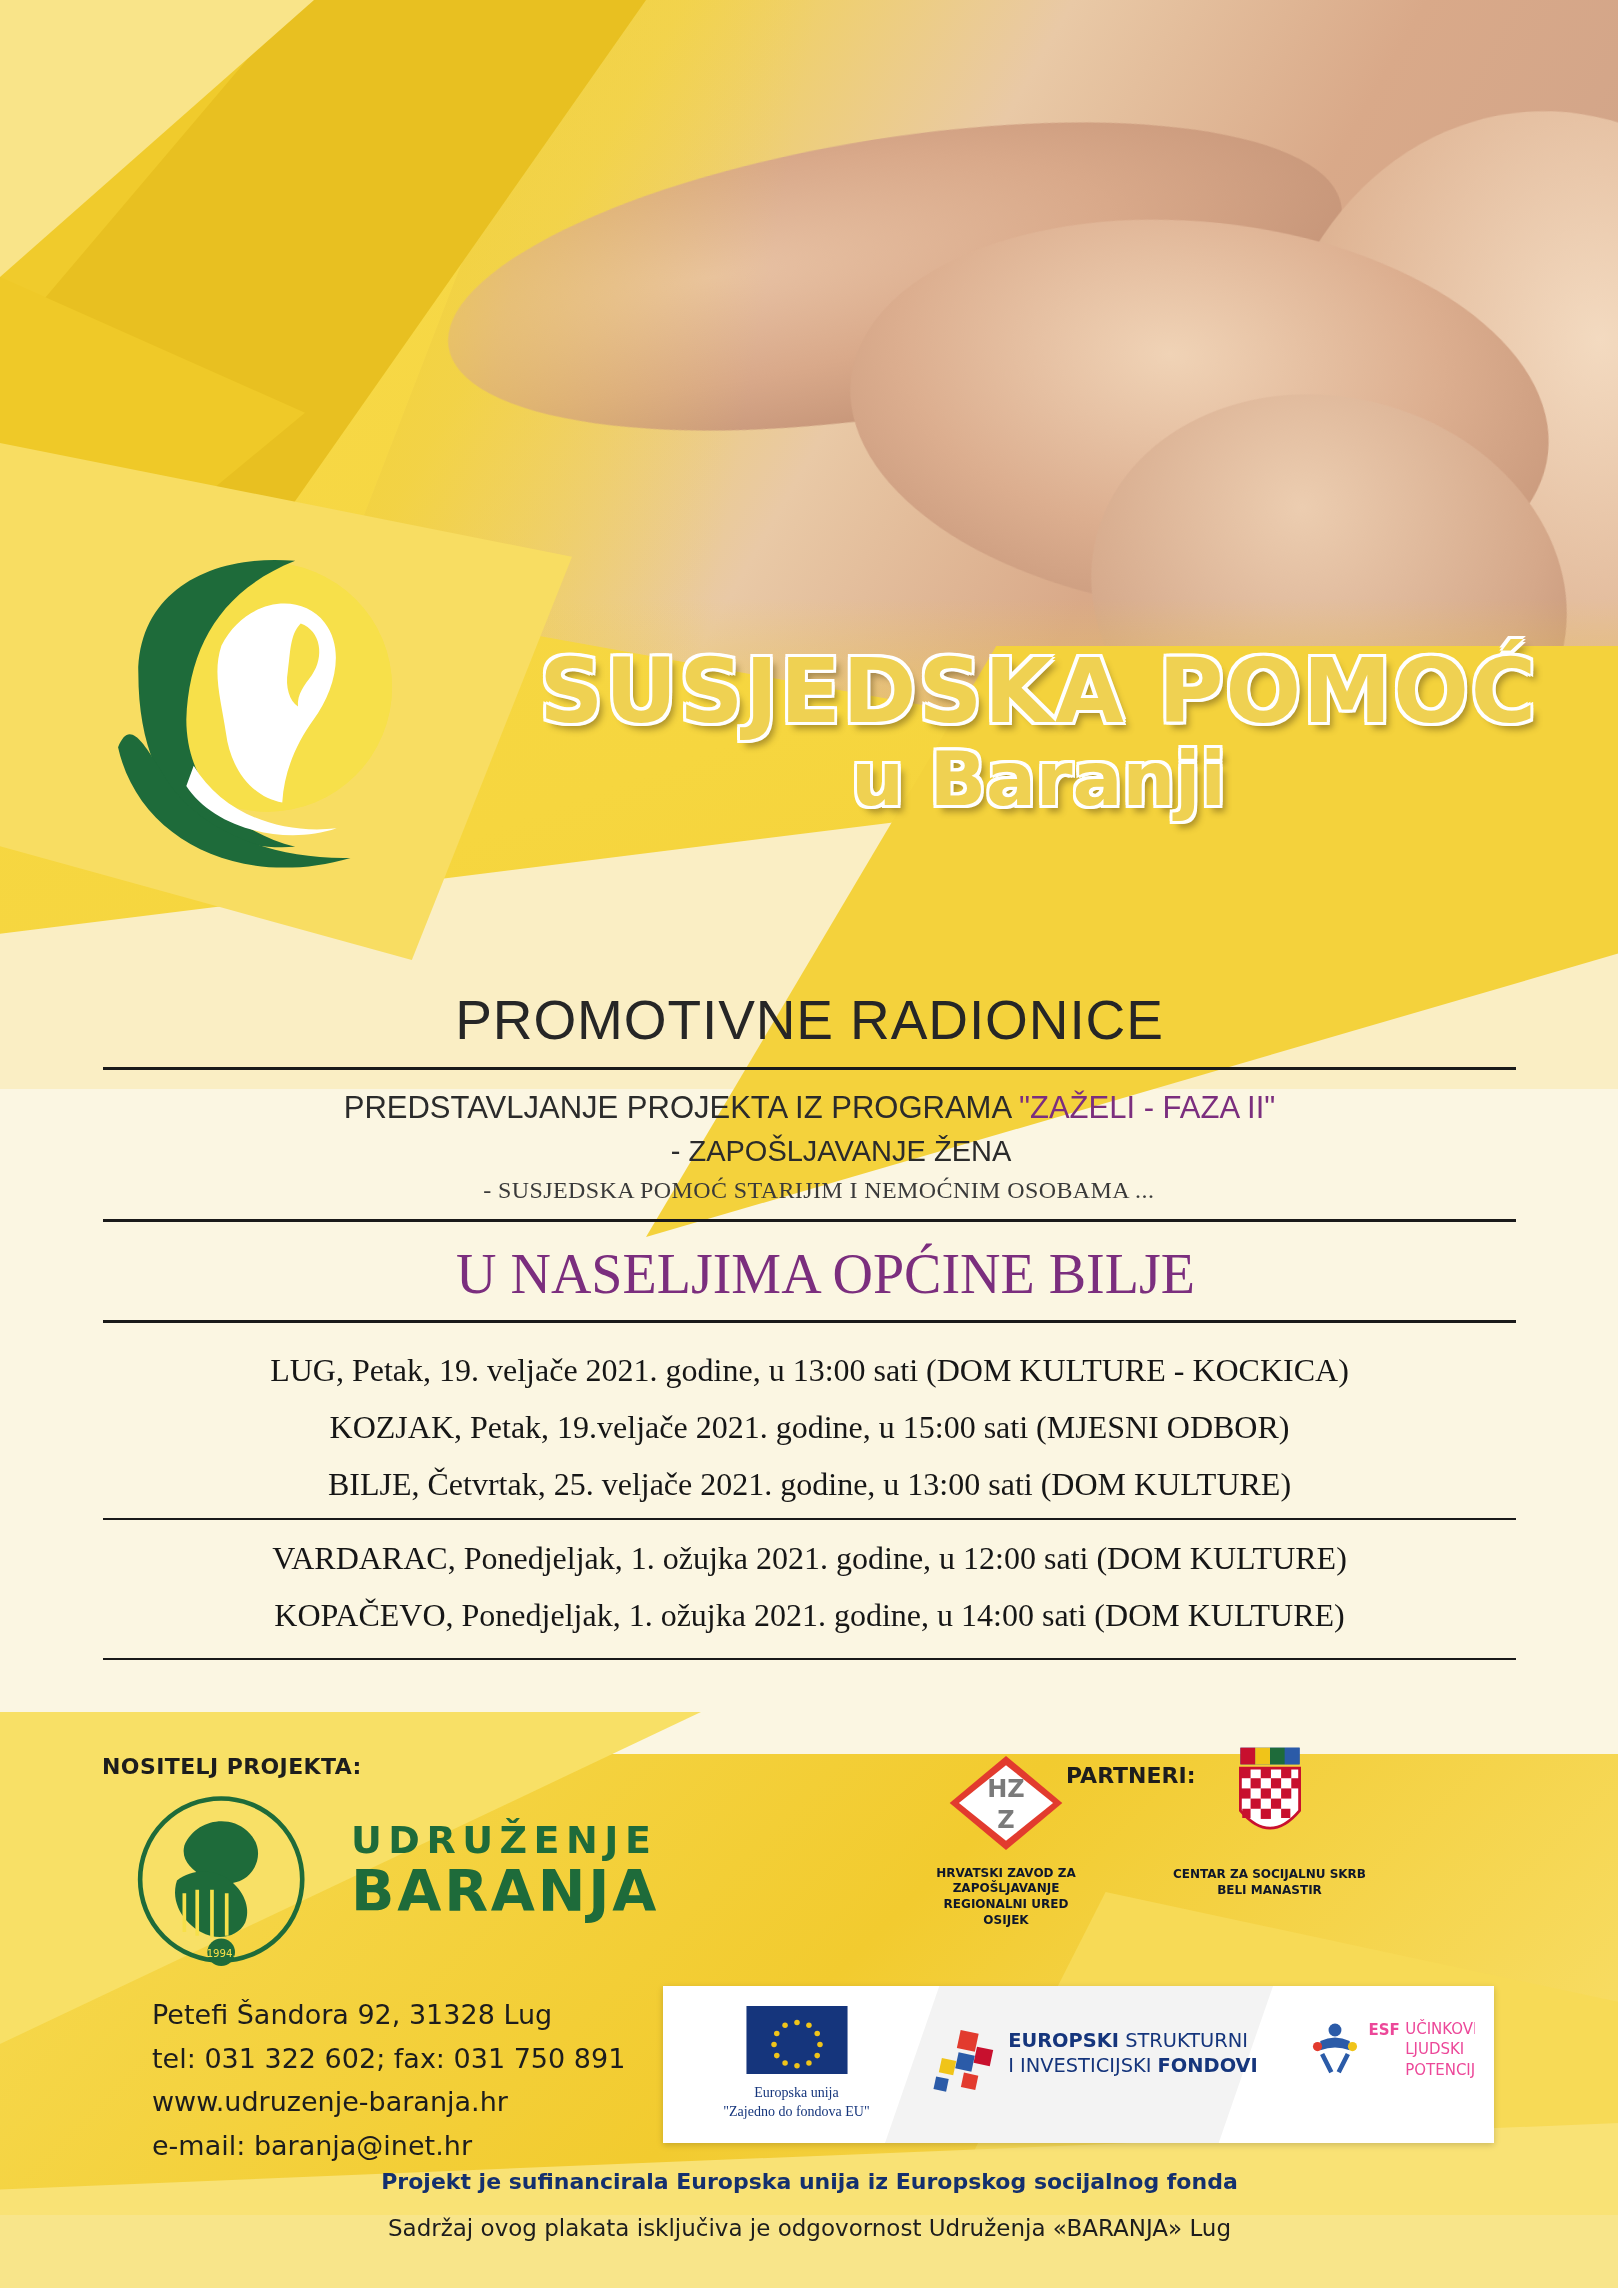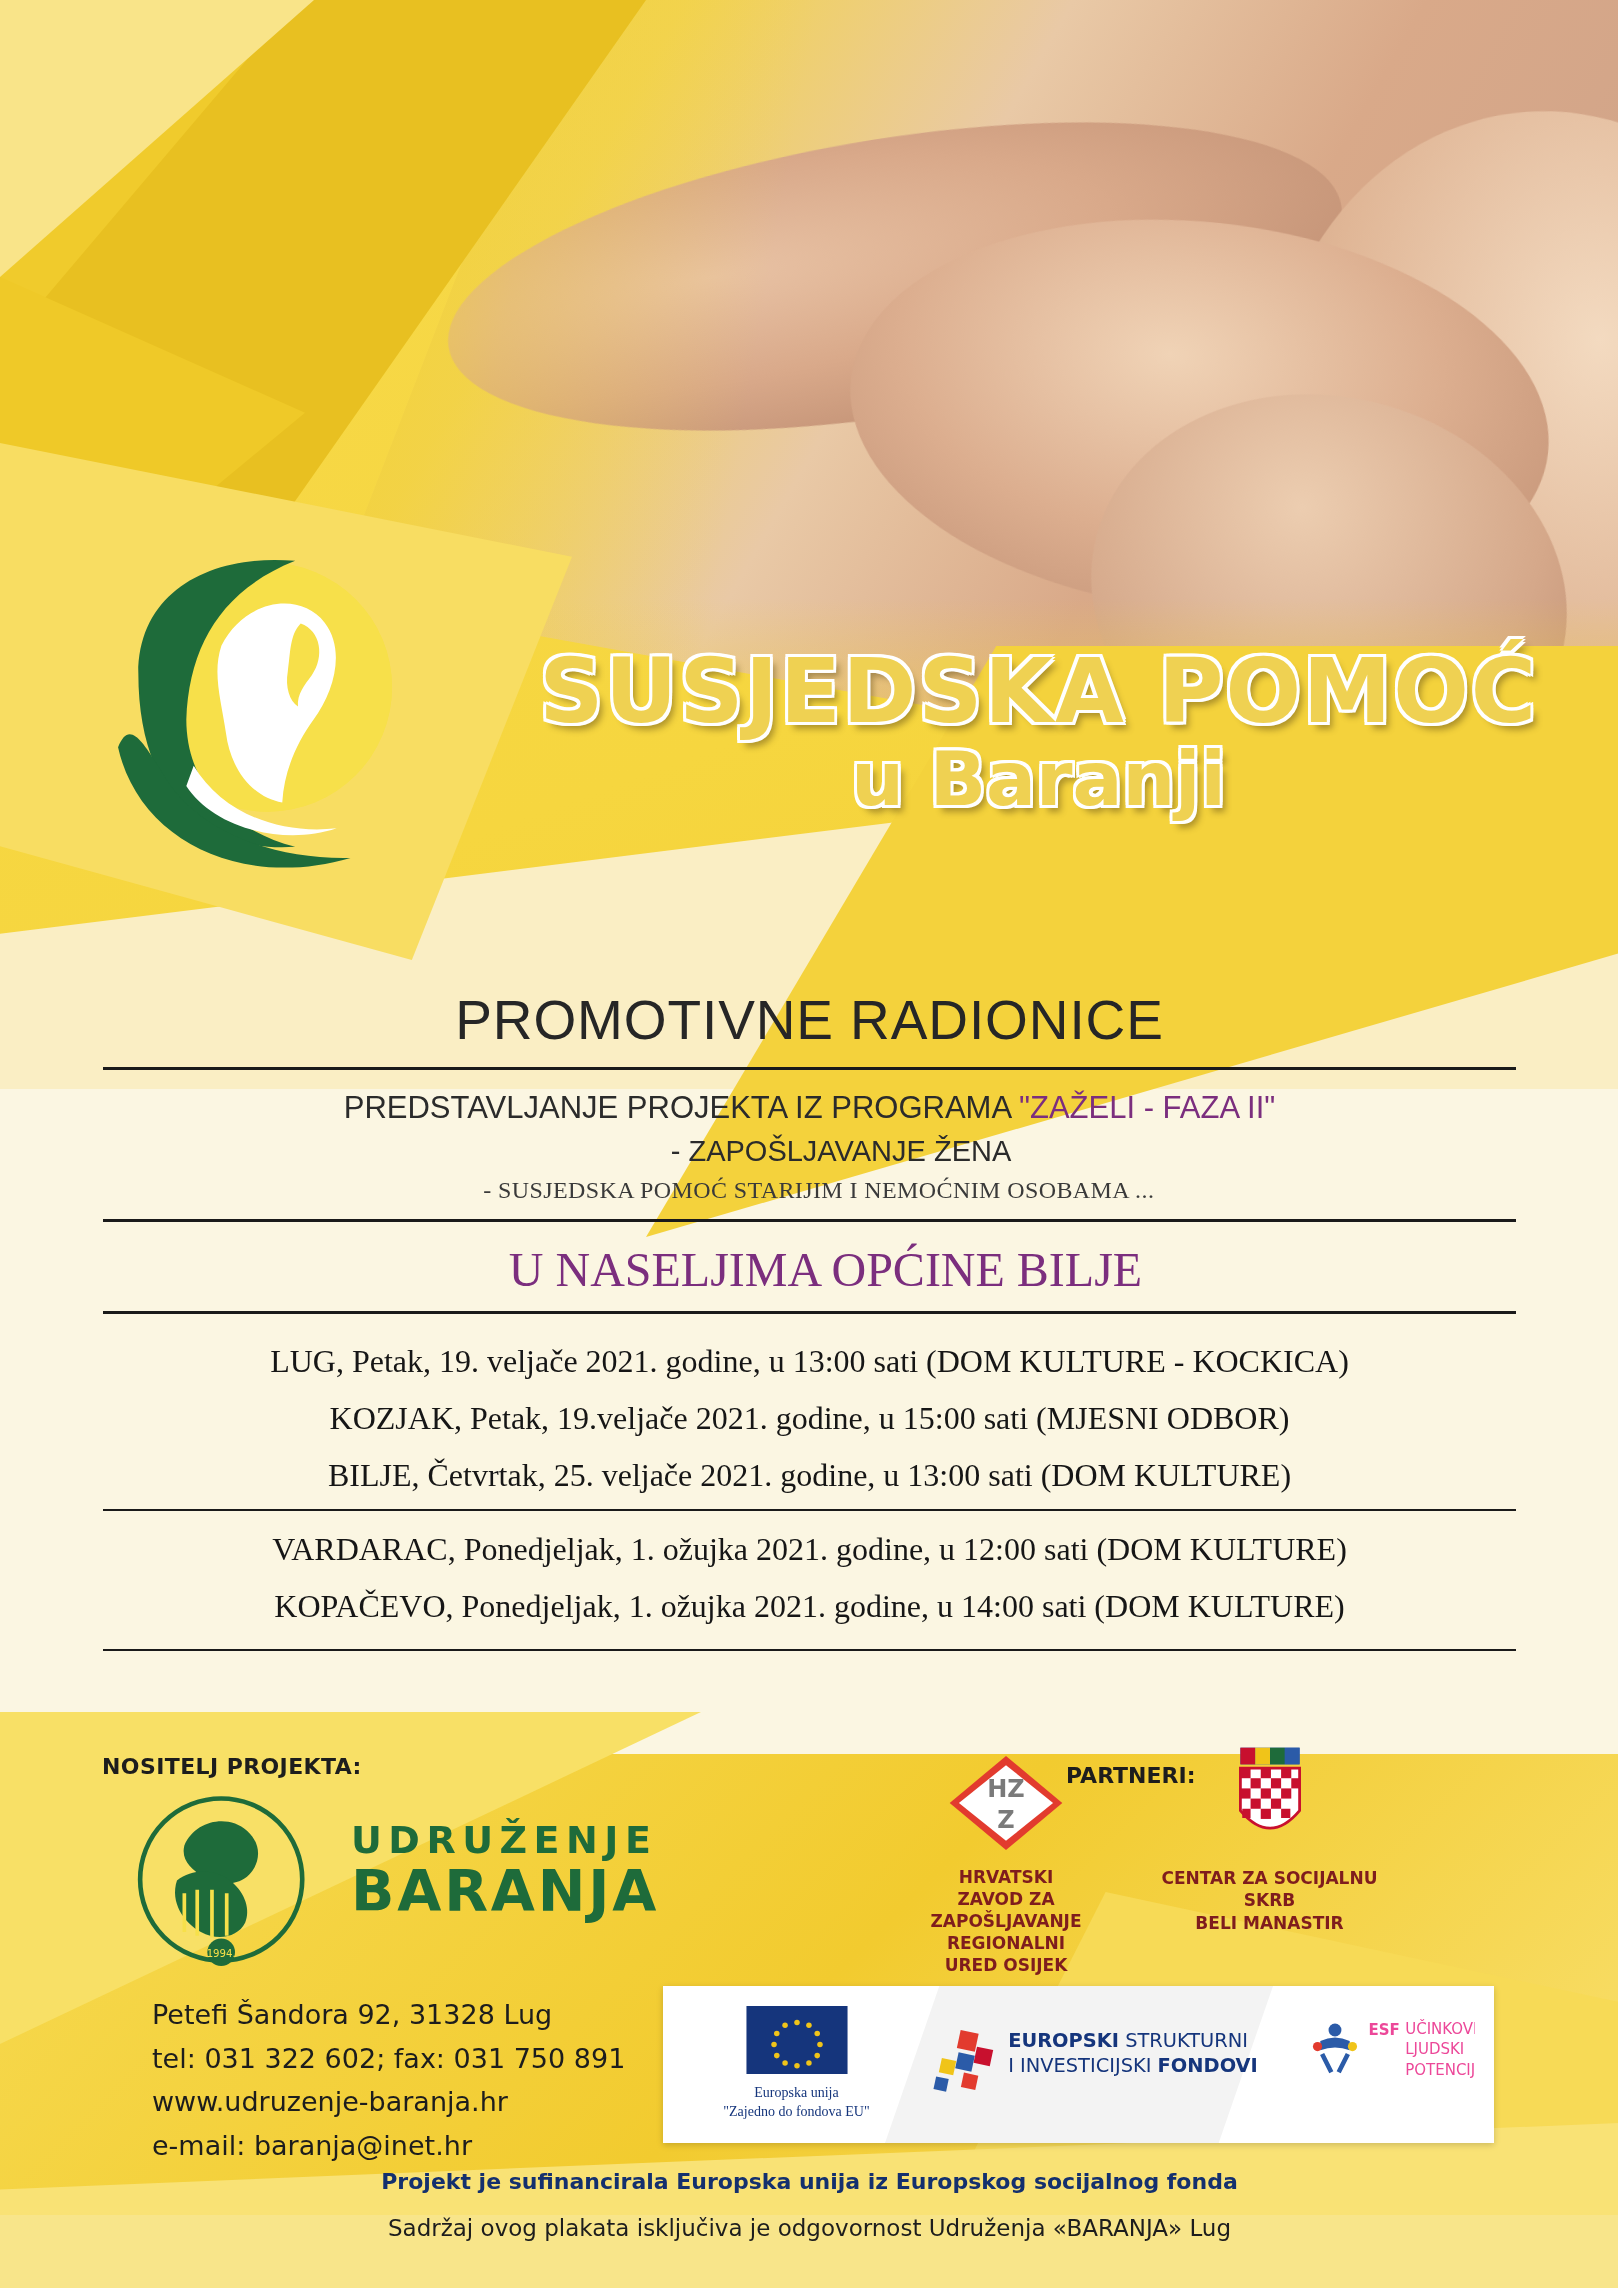--- a/index.html
+++ b/index.html
@@ -215,21 +215,21 @@
   }
   .sub3 {
     text-align:center; margin-top:9.2px;
     font-family:"Liberation Serif", serif;
     font-size:24px; color:#3a3a3a; letter-spacing:0.4px;
     padding-left:18.5px;
   }
   .naselja {
     text-align:center; margin-top:20px;
     font-family:"Liberation Serif", serif;
-    font-size:48px; color:#7B2E7E;margin-left:32px;
+    font-size:56px; color:#7B2E7E;margin-left:32px;
   }
   .events {
     margin-top:9.2px;
   }
   .event {
     font-family:"Liberation Serif", serif;
     font-size:32px; color:#161616;
     text-align:center;
     padding:20px 0 0 0;
   }
@@ -257,21 +257,21 @@
     line-height:1.62;
   }
 
   .partneri-label {
     position:absolute; top:28px; left:1066px;
     font-family:"DejaVu Sans", sans-serif; font-size:22px; font-weight:700; color:#1d1d1d;
   }
   .hzz { position:absolute; top:16.6px; left:923px; width:166px; text-align:center; }
   .hzz .cap, .czss .cap {
     margin-top:9.2px;
-    font-family:"DejaVu Sans", sans-serif; font-size:17px; font-weight:700; color:#7f1d1d;
+    font-family:"DejaVu Sans", sans-serif; font-size:12px; font-weight:700; color:#0f172a;
     line-height:1.3;
   }
   .czss { position:absolute; top:9.2px; left:1154px; width:231px; text-align:center; }
 
   .eu-strip {
     position:absolute; top:251px; left:663px; width:831px; height:157px;
     background:#ffffff;
     box-shadow:0 1.8px 6.5px rgba(0,0,0,.18);
   }
   .eu-strip .slant {

